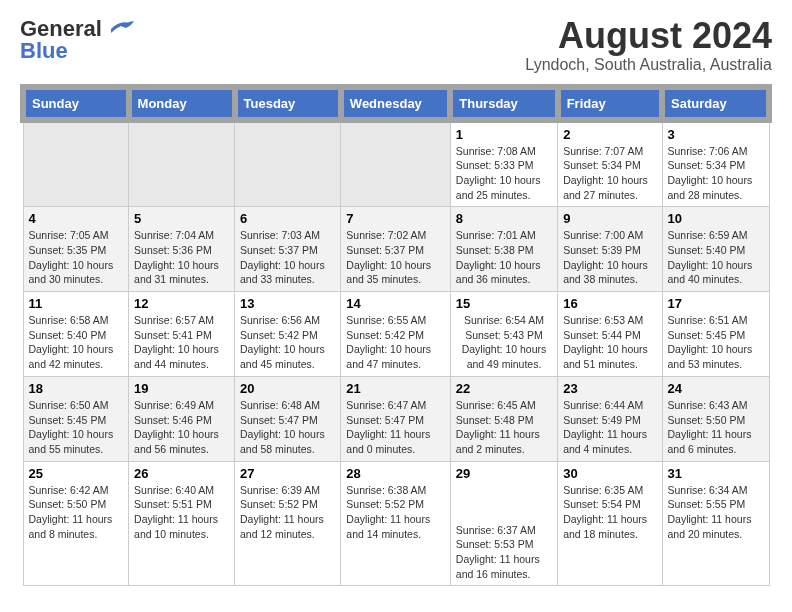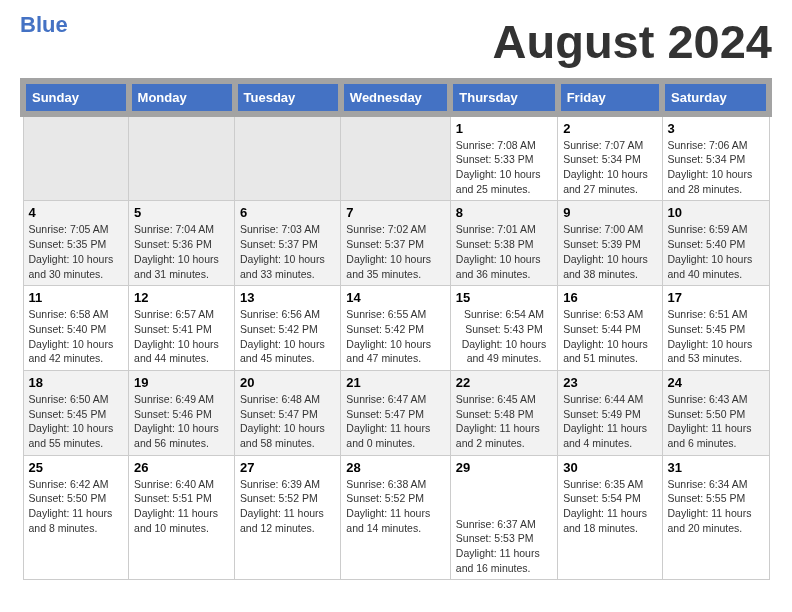--- a/index.html
+++ b/index.html
@@ -23,21 +23,21 @@
     }
     .logo-line {
       display: flex;
       align-items: center;
       gap: 2px;
     }
     .title-area {
       text-align: right;
     }
     .main-title {
-      font-size: 47px;
+      font-size: 36px;
       font-weight: bold;
       color: #333;
       line-height: 1.1;
     }
     .subtitle {
       font-size: 16px;
       color: #555;
     }
     table {
       width: 100%;
@@ -79,24 +79,32 @@
     }
     .empty-cell {
       background-color: #e8e8e8 !important;
     }
   </style>
 </head>
 <body>
 
 <div class="header-area">
   <div class="logo">
+    <div class="logo-line">
+      <span style="font-size:22px;font-weight:bold;color:#333;">General</span>
+      <svg width="30" height="20" viewBox="0 0 30 20" style="margin-left:2px;">
+        <path d="M5,10 Q15,0 25,5 Q20,8 15,7 Q10,9 5,14 Z" fill="#4472C4"></path>
+        <path d="M15,7 Q20,3 28,2 Q25,7 20,9 Z" fill="#4472C4"></path>
+      </svg>
+    </div>
     <span style="font-size:22px;font-weight:bold;color:#4472C4;margin-top:-4px;">Blue</span>
   </div>
   <div class="title-area">
     <div class="main-title">August 2024</div>
+    <div class="subtitle">Lyndoch, South Australia, Australia</div>
   </div>
 </div>
 
 <table>
   <thead>
     <tr>
     <th>Sunday</th>
         <th>Monday</th>
         <th>Tuesday</th>
         <th>Wednesday</th>

